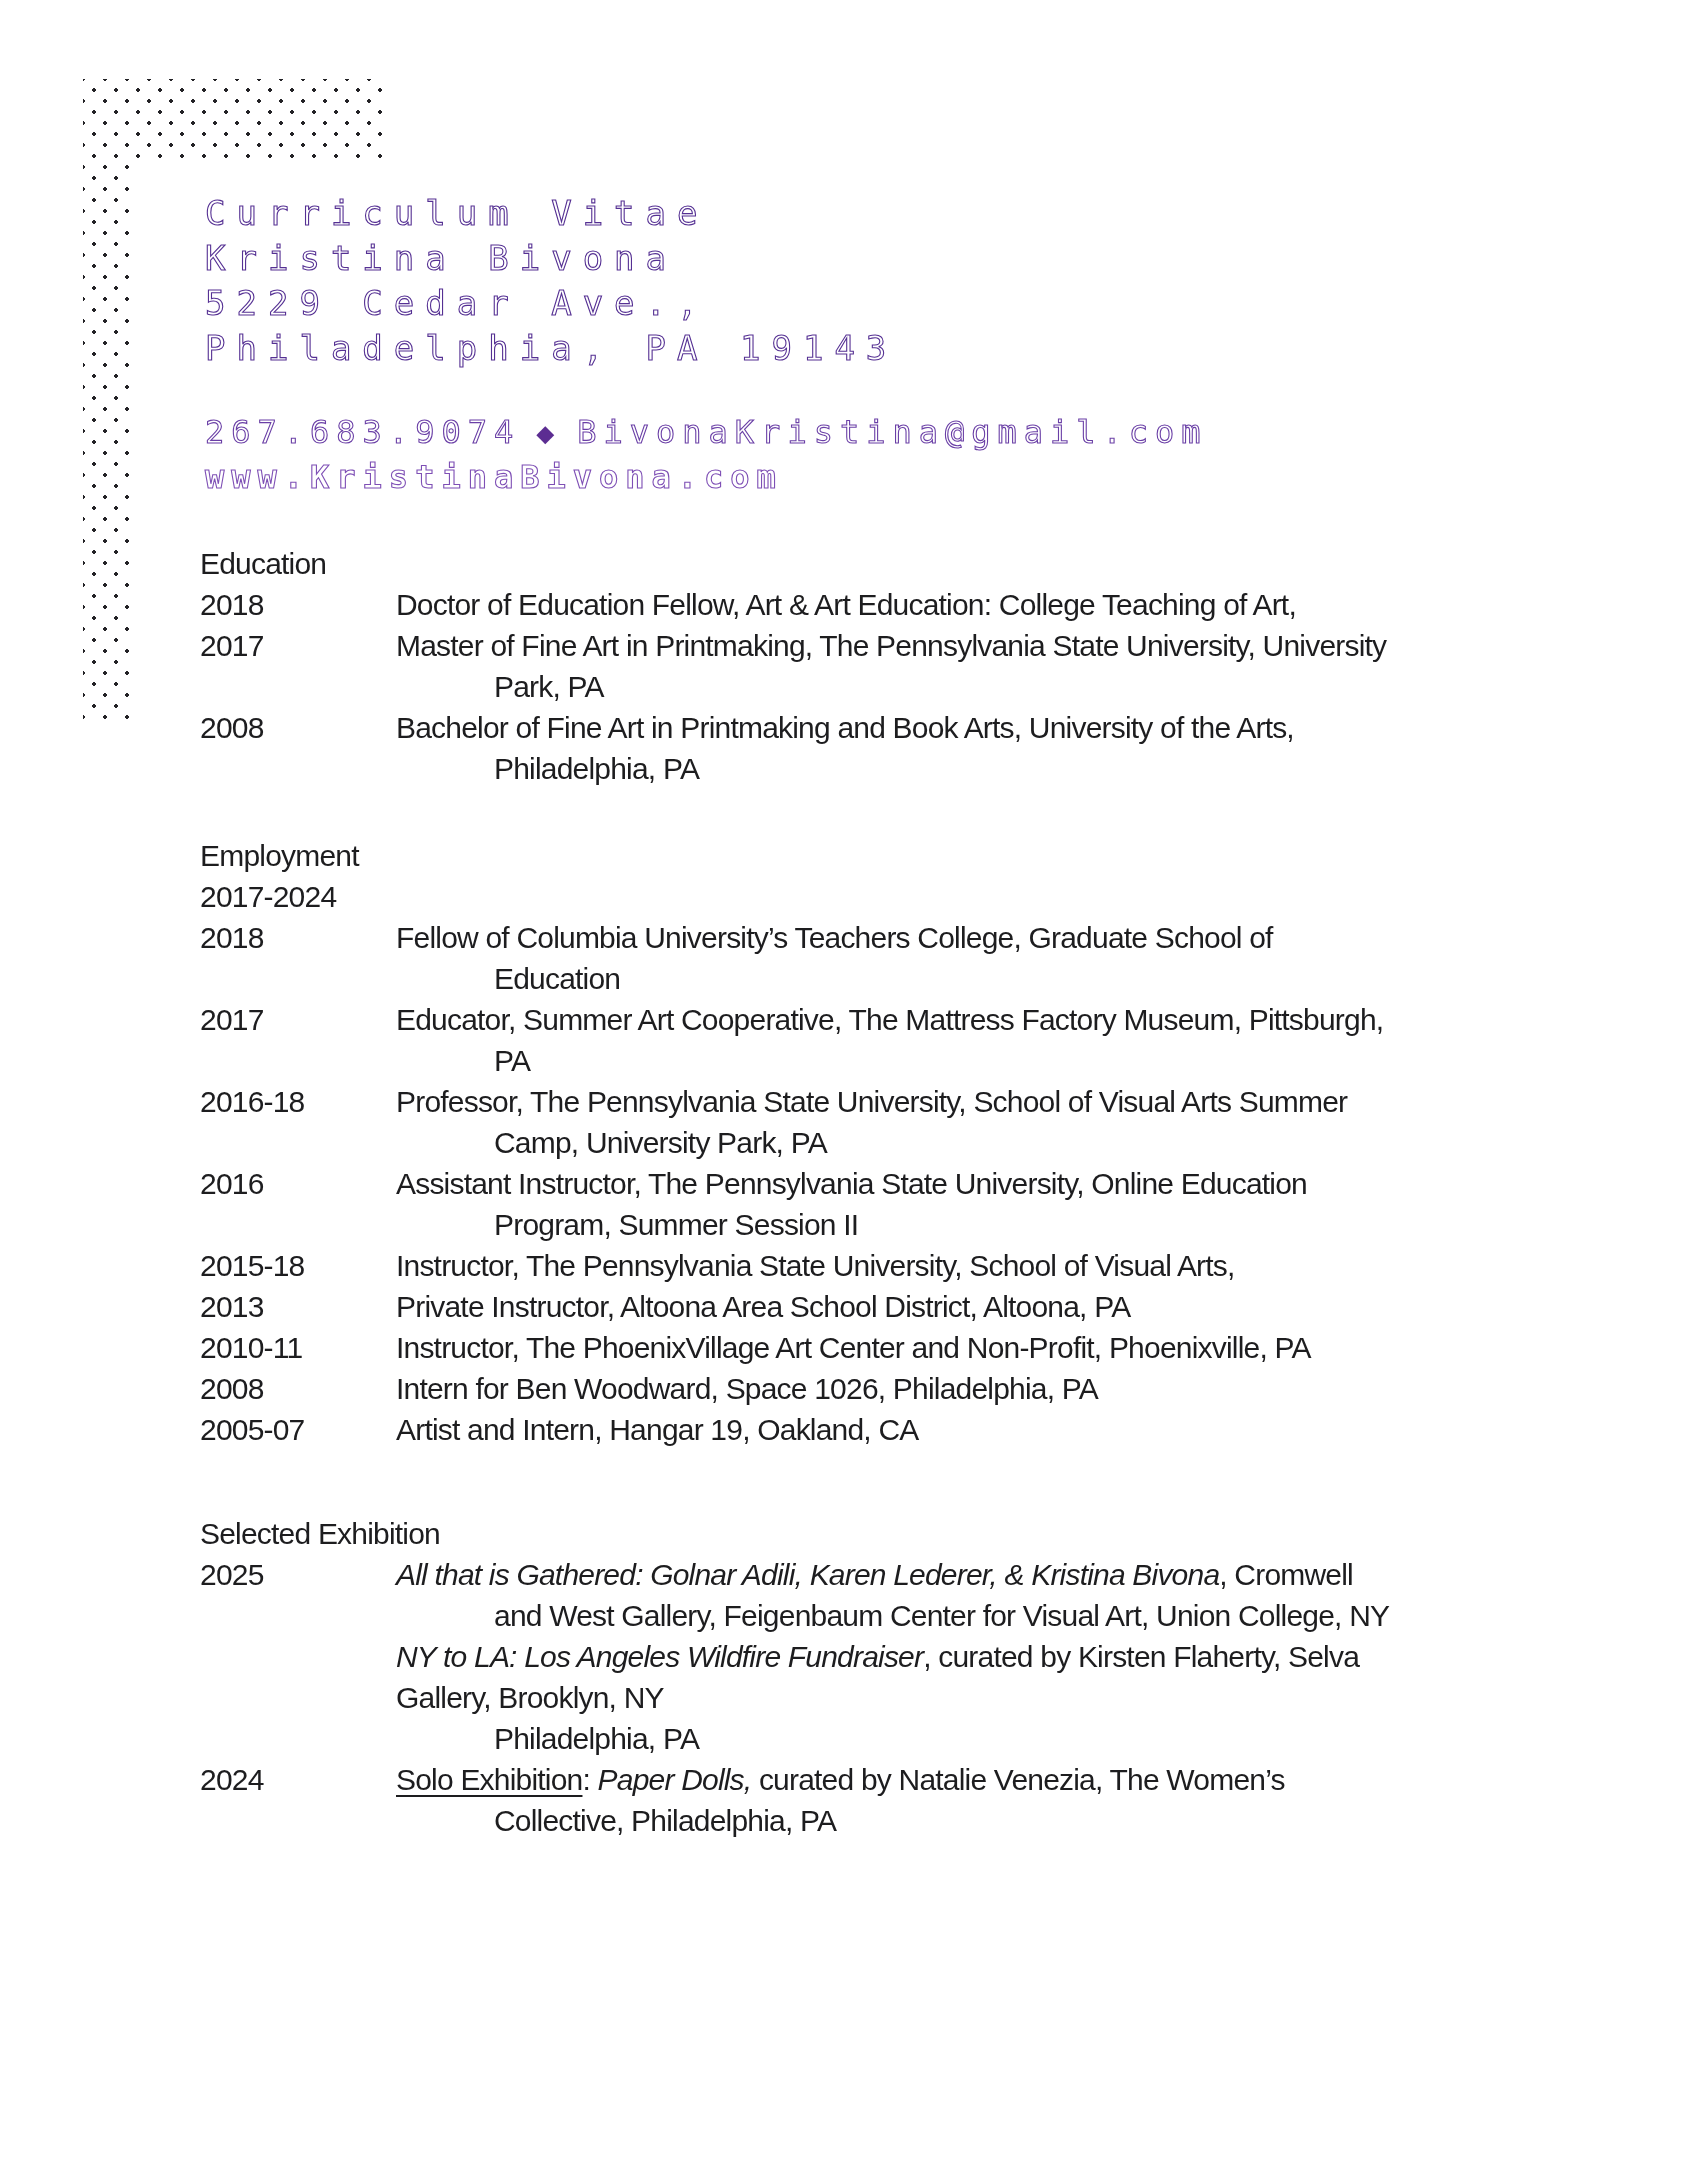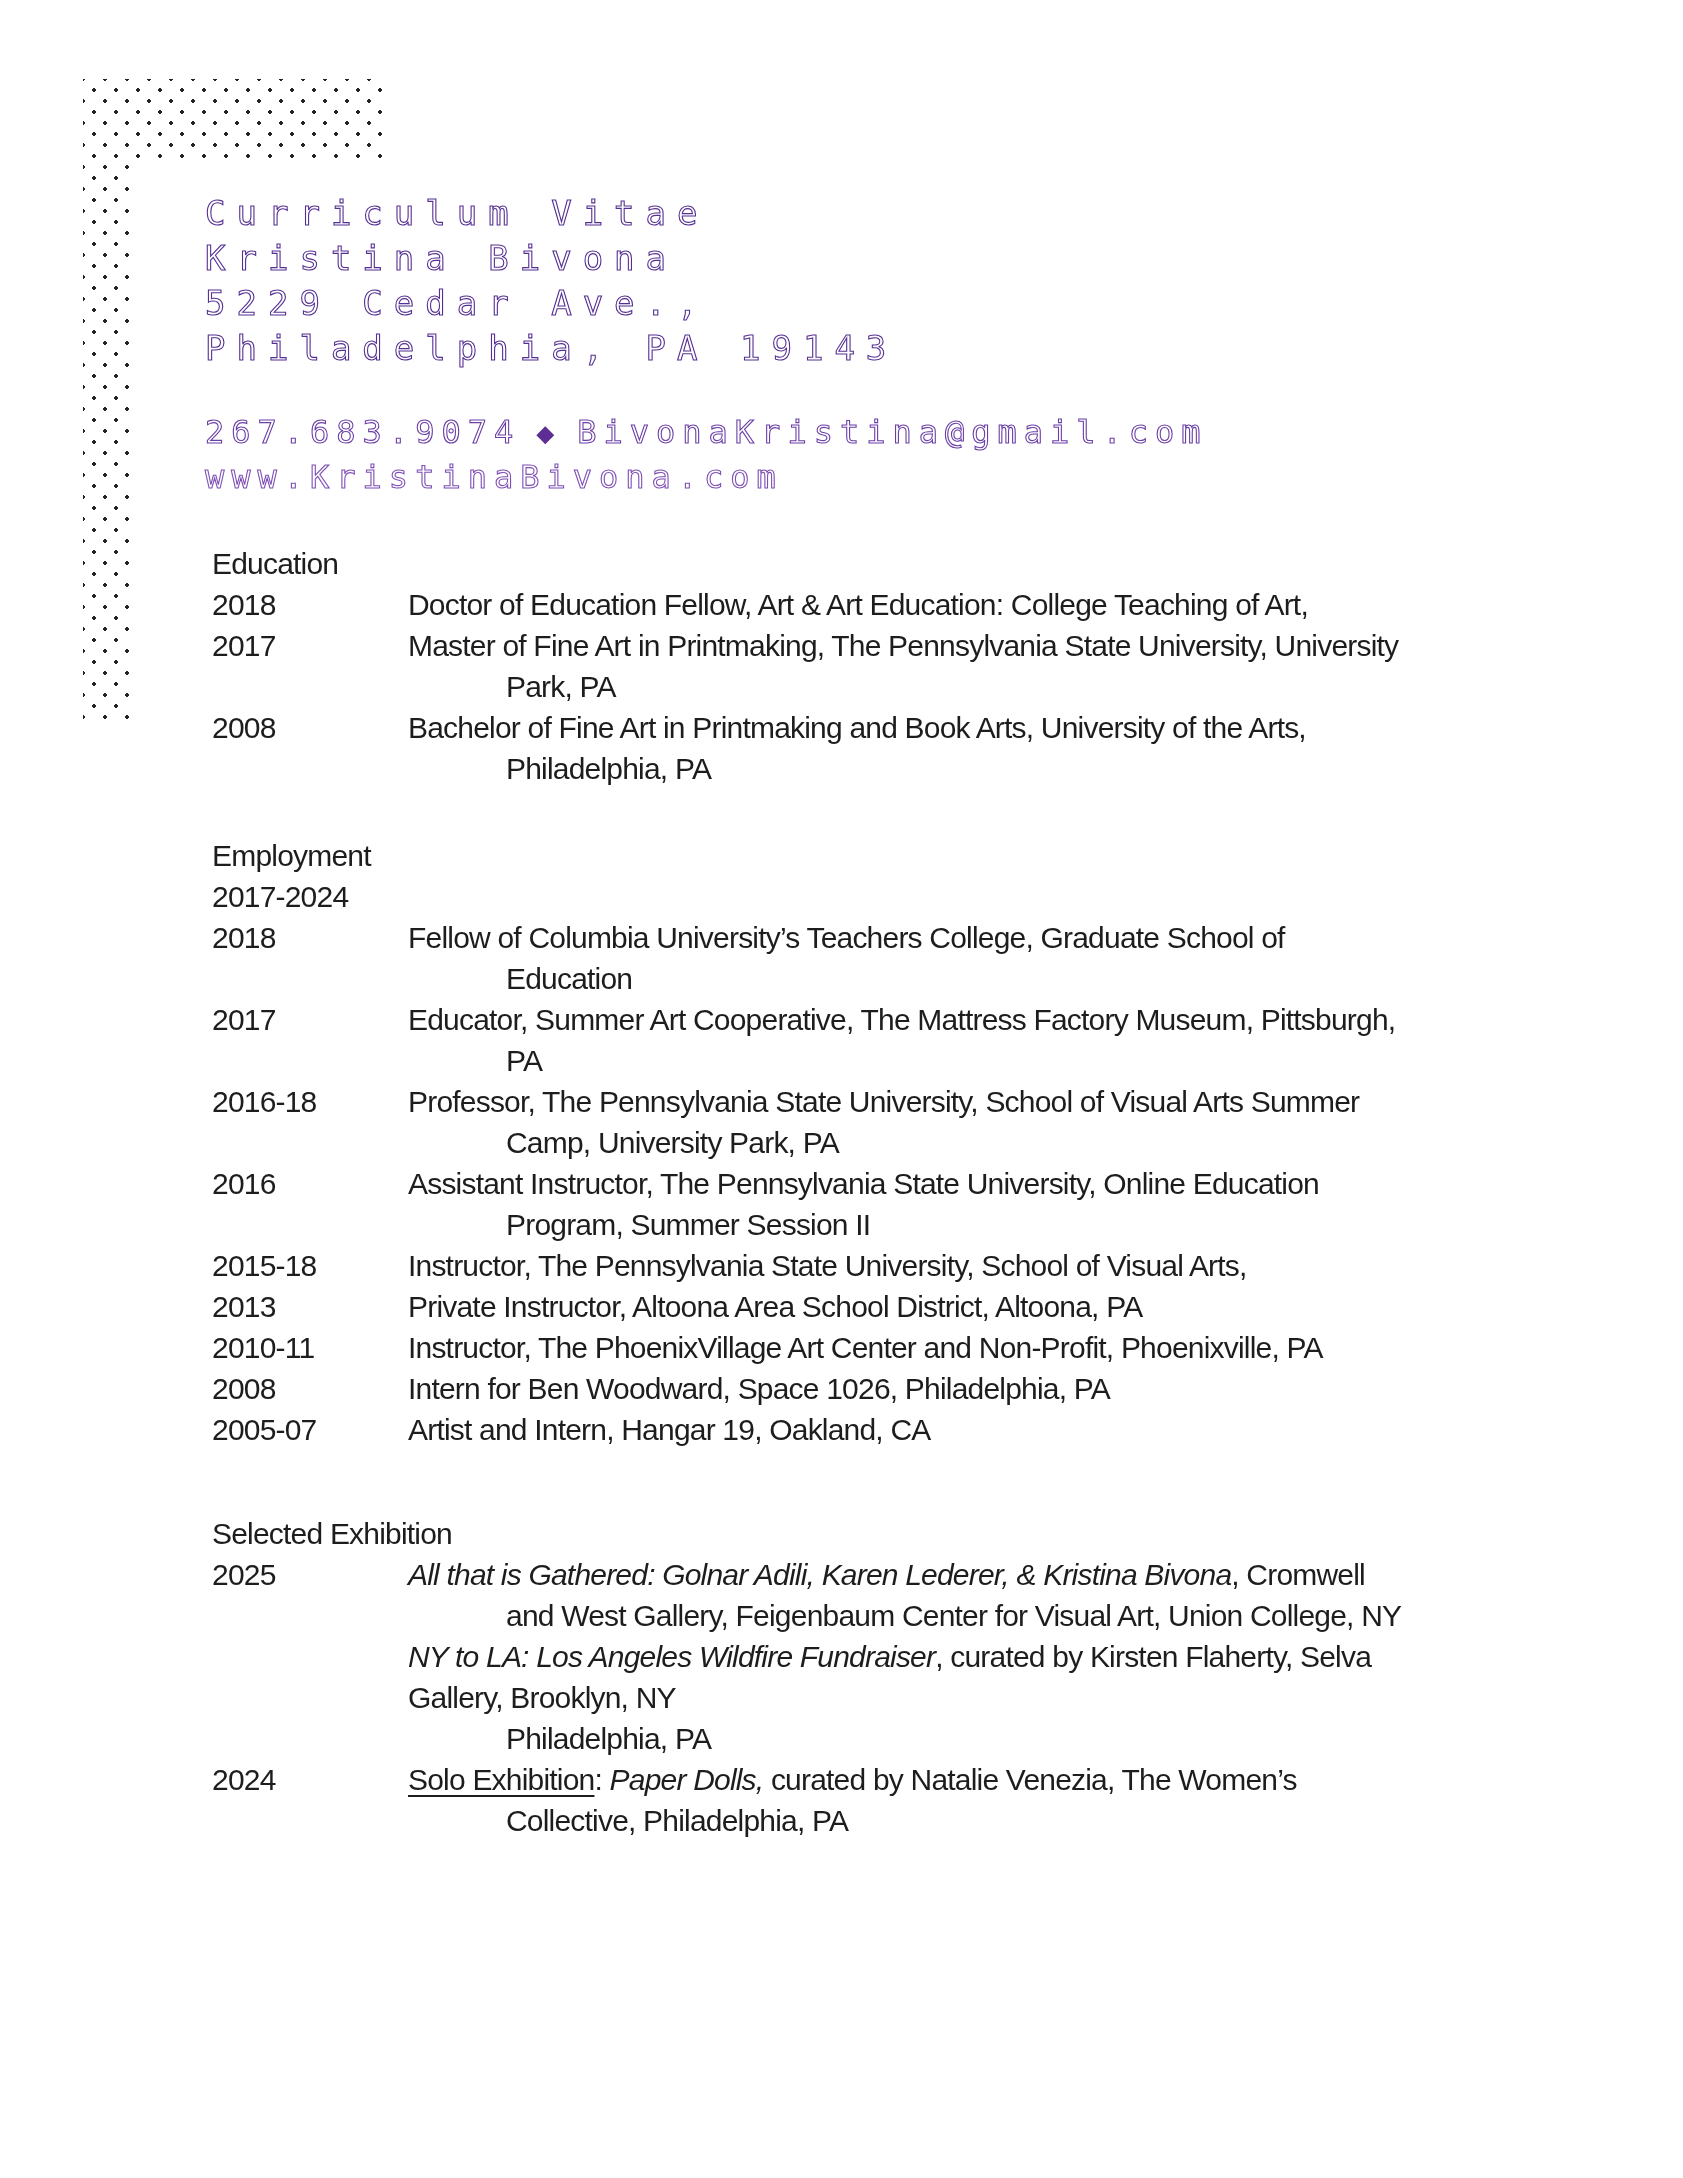--- a/index.html
+++ b/index.html
@@ -49,32 +49,32 @@
   }
   .contact{
     position:absolute;left:205px;top:410px;
   }
   .contact-line{
     font-size:32px;
     letter-spacing:7px;
     line-height:45px;
   }
   .contact-line1{color:var(--accent-mid);}
-  .contact-line2{color:var(--accent-light);}
+  .contact-line2{color:var(--accent-light);font-weight:bold;}
   .sep{
     -webkit-text-fill-color:var(--diamond);
     -webkit-text-stroke:0px transparent;
     color:var(--diamond);
     font-size:30px;
     margin:0 16px;
   }
 
   
   .cv-main{
-    position:absolute;left:212px;top:543px;width:1406px;
+    position:absolute;left:200px;top:543px;width:1406px;
     font-size:30px;
     letter-spacing:-0.8px;
     line-height:41px;
     font-weight:300;
   }
   .cv-section{margin:0;}
   .cv-section:nth-of-type(2){margin-top:46px;}
   .cv-section:nth-of-type(3){margin-top:63px;}
   .row{display:flex;}
   .heading-row{display:block;}

